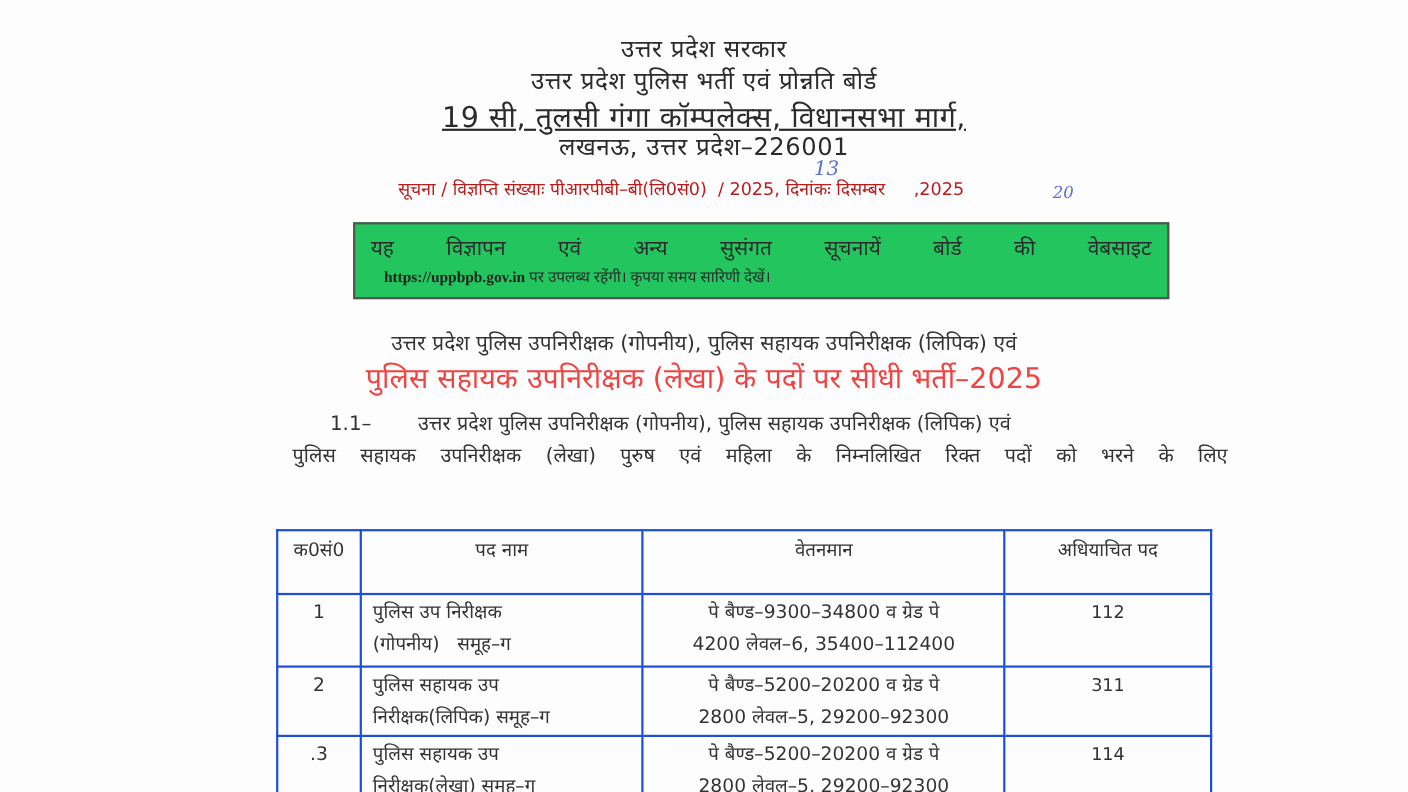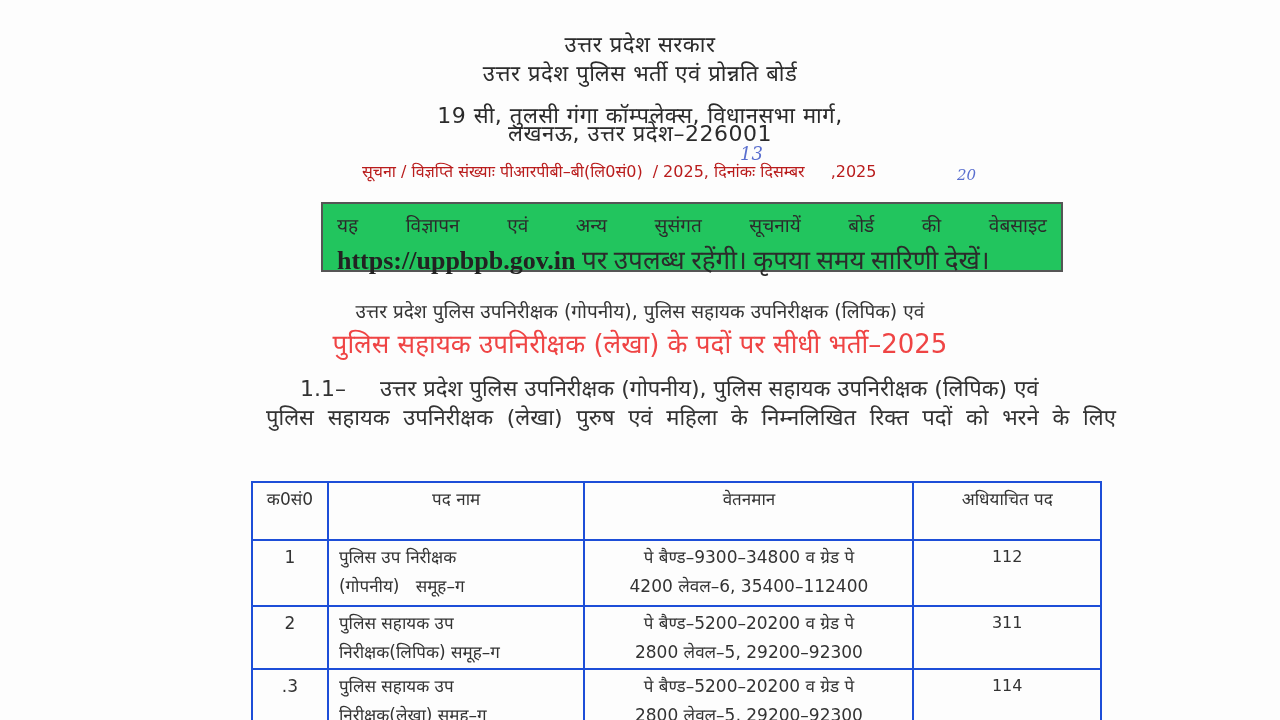--- a/index.html
+++ b/index.html
@@ -23,21 +23,21 @@
   }
   .center-line {
     position: absolute;
     left: 0;
     width: 1280px;
     text-align: center;
     white-space: nowrap;
   }
   .hdr1 { top: 28px; font-size: 22px; letter-spacing: 0.5px; }
   .hdr2 { top: 57px; font-size: 22px; letter-spacing: 0.5px; }
-  .hdr3 { top: 99px; font-size: 22px; letter-spacing: 0.5px; }
+  .hdr3 { top: 87px; font-size: 26px; letter-spacing: 0.5px; text-decoration: underline; }
   .hdr4 { top: 117px; font-size: 22px; letter-spacing: 0.5px; }
 
   .ref-line {
     position: absolute;
     left: 362px;
     top: 160px;
     font-size: 16px;
     white-space: nowrap;
     color: #b91c1c;
   }
@@ -75,40 +75,40 @@
     right: 14px;
     top: 8px;
     font-family: "Liberation Serif", serif;
     font-size: 19px;
     display: flex;
     justify-content: space-between;
     white-space: nowrap;
   }
   .notice-line2 {
     position: absolute;
-    left: 14px;
+    left: 26px;
     top: 37px;
-    font-size: 26px;
+    font-size: 14px;
     white-space: nowrap;
     font-family: "Liberation Serif", serif;
   }
   .notice-url {
     font-weight: bold;
     font-family: "Liberation Serif", serif;
     color: #222;
   }
 
   .title1 { top: 298px; font-size: 19px; color: #333; }
   .title2 { top: 325px; font-size: 26px; color: #ef4444; }
 
   .para {
     position: absolute;
     left: 266px;
     width: 850px;
-    font-size: 22px;
+    font-size: 18px;
     color: #333;
     white-space: nowrap;
   }
   .para1 { top: 372px; }
   .para1 .num { display: inline-block; margin-left: 34px; width: 80px; }
   .para2 { top: 401px; display: flex; justify-content: space-between; }
   .para3 { top: 430px; }
 
   table.posts {
     position: absolute;

